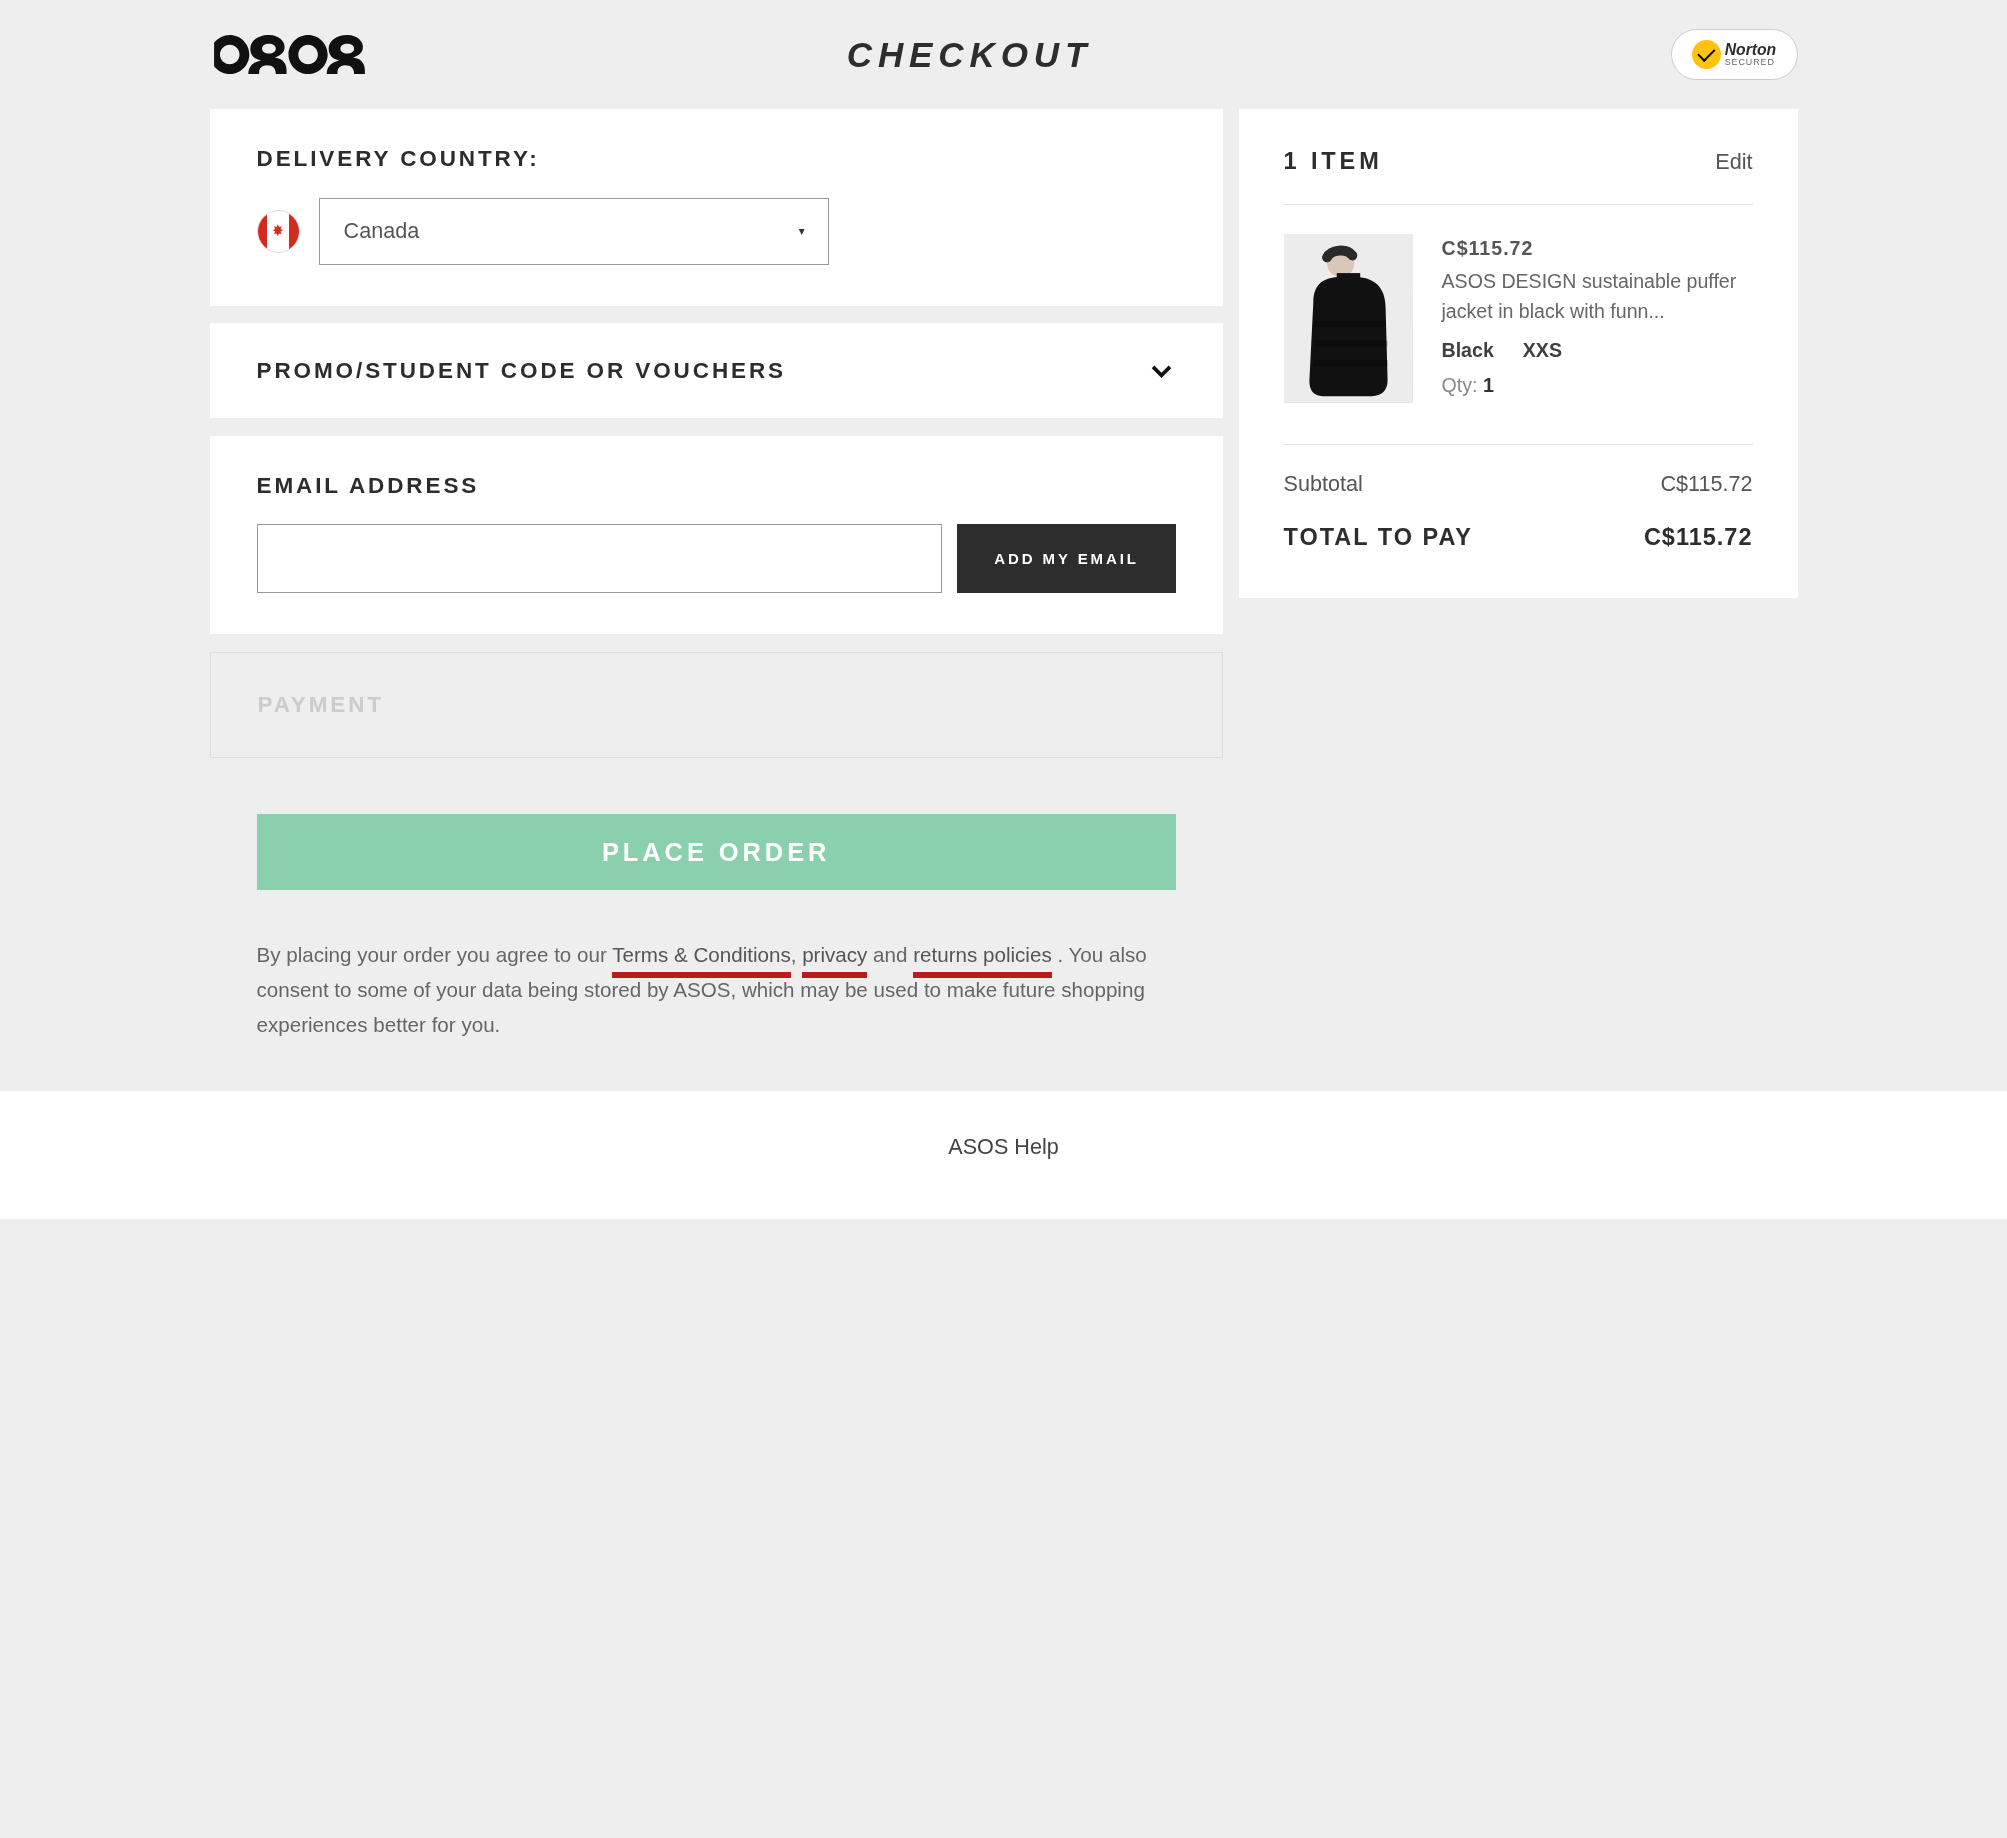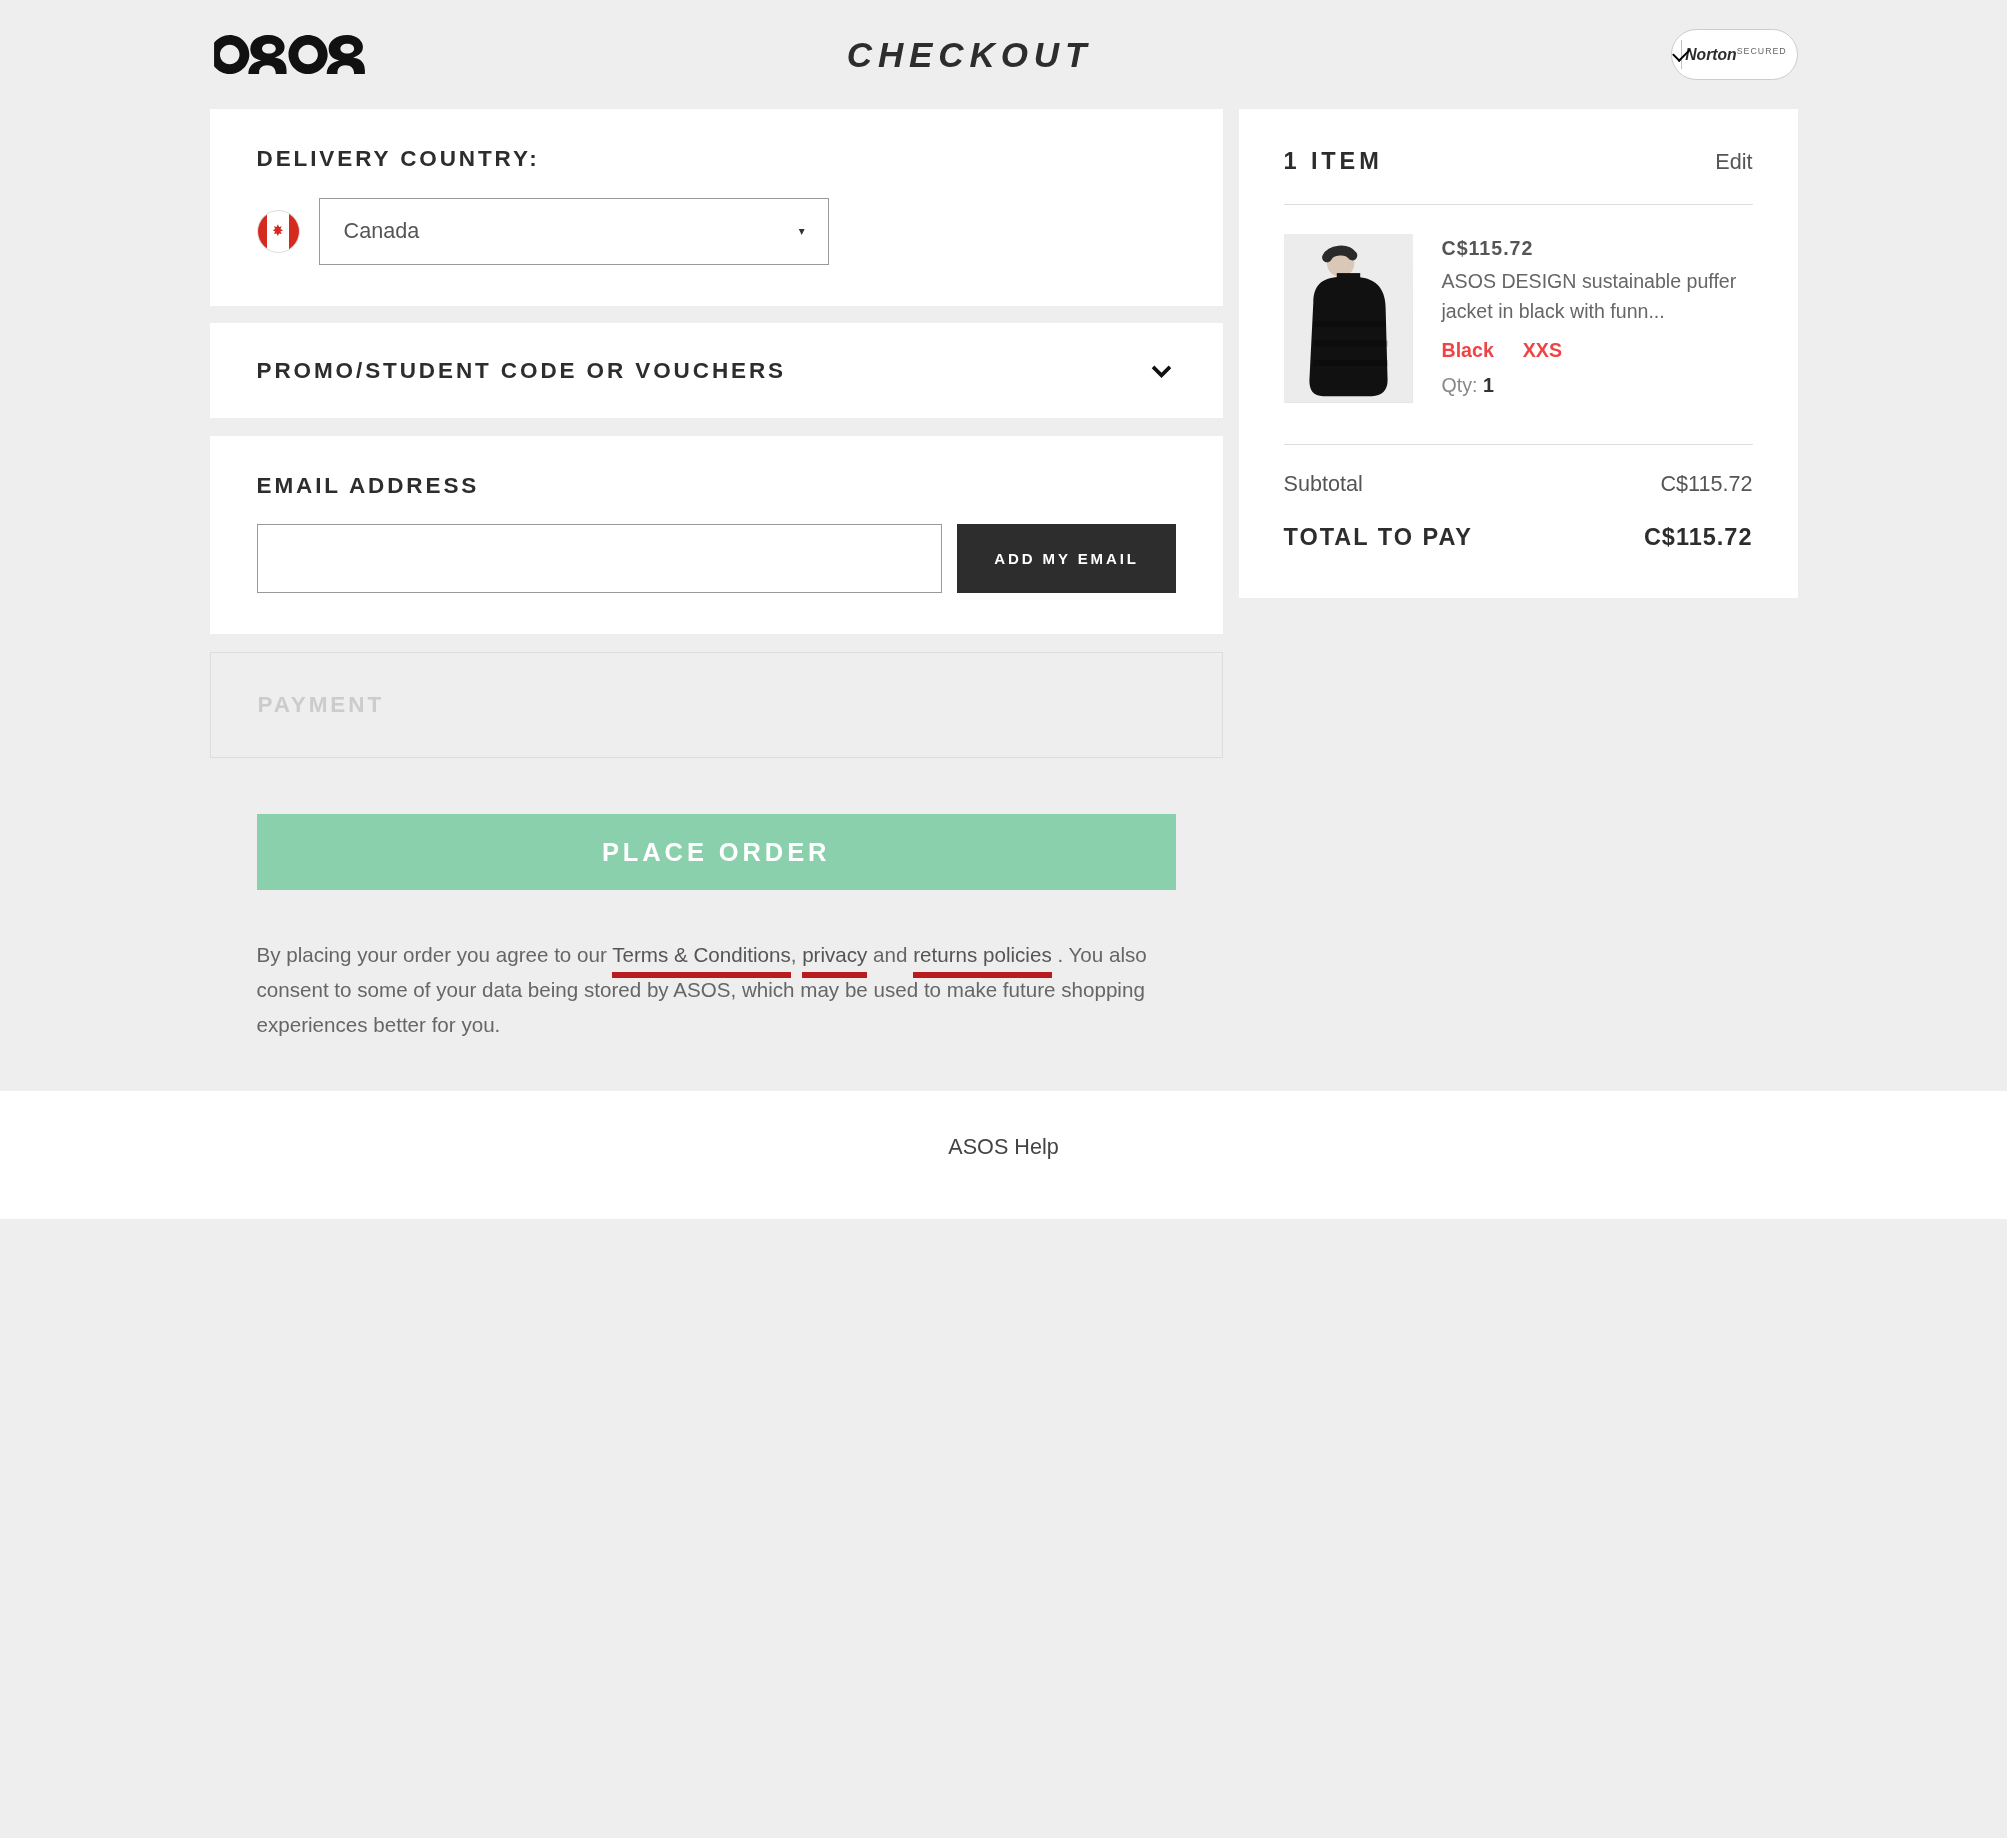--- a/index.html
+++ b/index.html
@@ -51,21 +51,21 @@
     background: #ffc20e;
     display:flex; align-items:center; justify-content:center;
     position: relative;
   }
   .norton-check::after {
     content:''; position:absolute;
     width: 13.7px; height: 7.8px;
     border-left: 2.9px solid #000; border-bottom: 2.9px solid #000;
     transform: rotate(-45deg) translate(1px,-2px);
   }
-  .norton-text { display:flex; flex-direction:row; line-height:1; }
+  .norton-text { display:flex; flex-direction:column; line-height:1; }
   .norton-text .n1 { font-weight:700; font-size:15.7px; font-style: italic; }
   .norton-text .n2 { font-size:8.8px; letter-spacing:1px; color:#666; }
 
   .main {
     display: flex;
     gap: 15.7px;
     padding: 0 49px 39px 49px;
     align-items: flex-start;
   }
   .left { flex: 1; display:flex; flex-direction:column; gap: 17.6px; }
@@ -175,21 +175,21 @@
   .item-img {
     width: 129px; height: 169px;
     background: linear-gradient(180deg, #ededed 0%, #e6e6e6 100%);
     position:relative; overflow:hidden;
     flex-shrink:0;
   }
   .item-svg { position:absolute; inset:0; }
   .item-info { flex:1; font-size:19.6px; color:#666; line-height:1.5; }
   .price { font-weight:800; color:#555; letter-spacing:1px; margin-bottom:3.9px; }
   .desc { margin-bottom: 9.8px; }
-  .variants { color:#ef4444; font-weight:700; display:flex; gap:29px; margin-bottom:5.9px; }
+  .variants { color:#404040; font-weight:700; display:flex; gap:29px; margin-bottom:5.9px; }
   .qty { color:#888; }
   .qty b { color:#333; font-weight:800; }
 
   .totals { padding-top: 25.5px; }
   .trow { display:flex; justify-content:space-between; font-size:21.6px; color:#555; margin-bottom: 27.4px; }
   .trow.total { font-weight:800; color:#2d2d2d; font-size:23.5px; letter-spacing:2px; margin-bottom:0; }
   .trow.total .v { letter-spacing:1px; }
 
   .footer {
     background:#fff;

